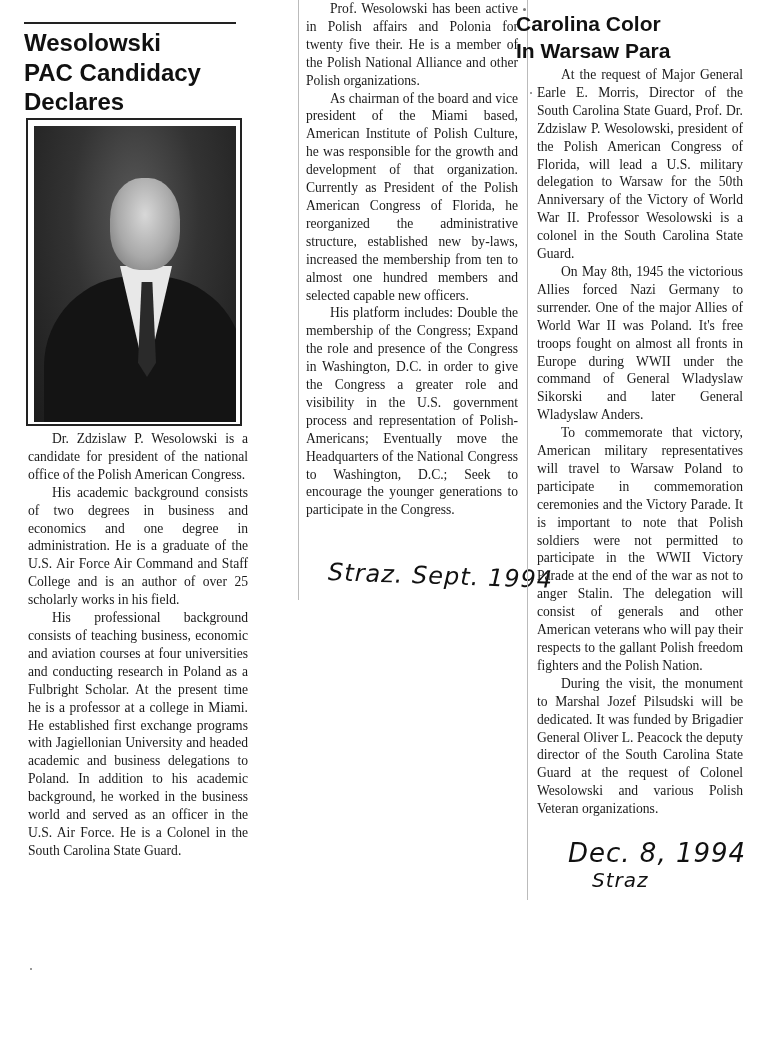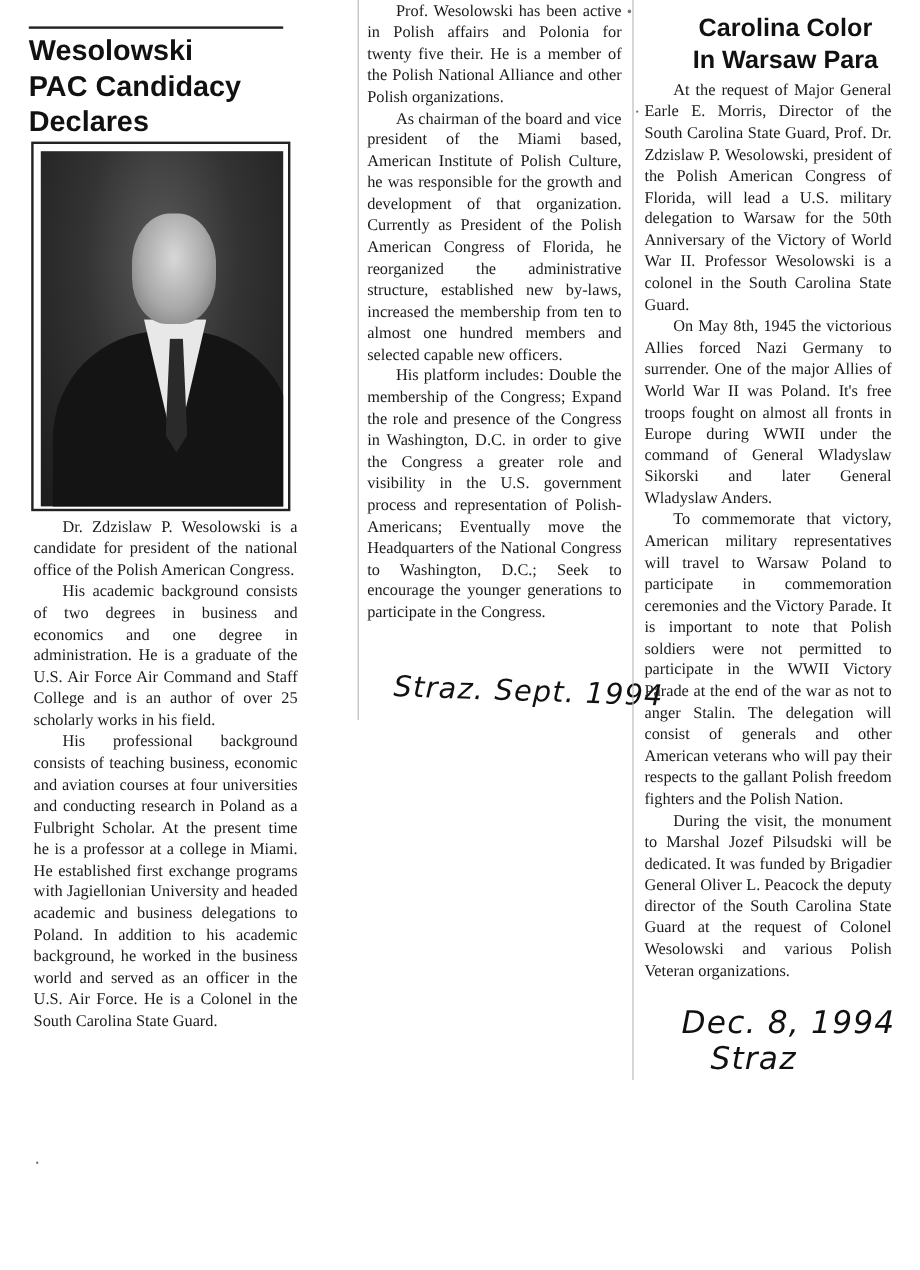--- a/index.html
+++ b/index.html
@@ -39,32 +39,32 @@
   .photo .tie {
     position: absolute; left: 104px; top: 156px; width: 18px; height: 95px;
     background: #2a2a2a; clip-path: polygon(20% 0, 80% 0, 100% 85%, 50% 100%, 0 85%);
   }
   .col { position: absolute; font-size: 13.6px; line-height: 17.9px; text-align: justify; }
   .col p { margin: 0; text-indent: 24px; }
   #col1 { left: 28px; top: 430px; width: 220px; }
   #col2 { left: 306px; top: 0; width: 212px; }
   #col3 { left: 537px; top: 66px; width: 206px; }
   .col3-head {
-    position: absolute; left: 542px; top: 10px; width: 225px;
+    position: absolute; left: 516px; top: 10px; width: 225px;
     font-family: "Liberation Sans", "DejaVu Sans", sans-serif;
     font-weight: bold; font-size: 21px; line-height: 27px; color: #111;
-    white-space: nowrap; overflow: hidden; text-align: center;
+    white-space: nowrap; overflow: hidden;
   }
   .hand {
     position: absolute; font-family: "DejaVu Sans", sans-serif;
     font-style: italic; color: #111; letter-spacing: 1px;
   }
   #hand1 { left: 328px; top: 562px; font-size: 24px; transform: rotate(2deg); }
   #hand2 { left: 568px; top: 838px; font-size: 26px; text-align: right; }
-  #hand3 { left: 592px; top: 868px; font-size: 26px; }
+  #hand3 { left: 592px; top: 868px; font-size: 20px; }
   .speck { position: absolute; background: #777; border-radius: 50%; }
   .vline { position: absolute; width: 1px; background: #bbb; }
 </style>
 </head>
 <body>
 
 <div class="rule-top"></div>
 <div class="headline">
   <div>Wesolowski</div>
   <div>PAC Candidacy</div>

